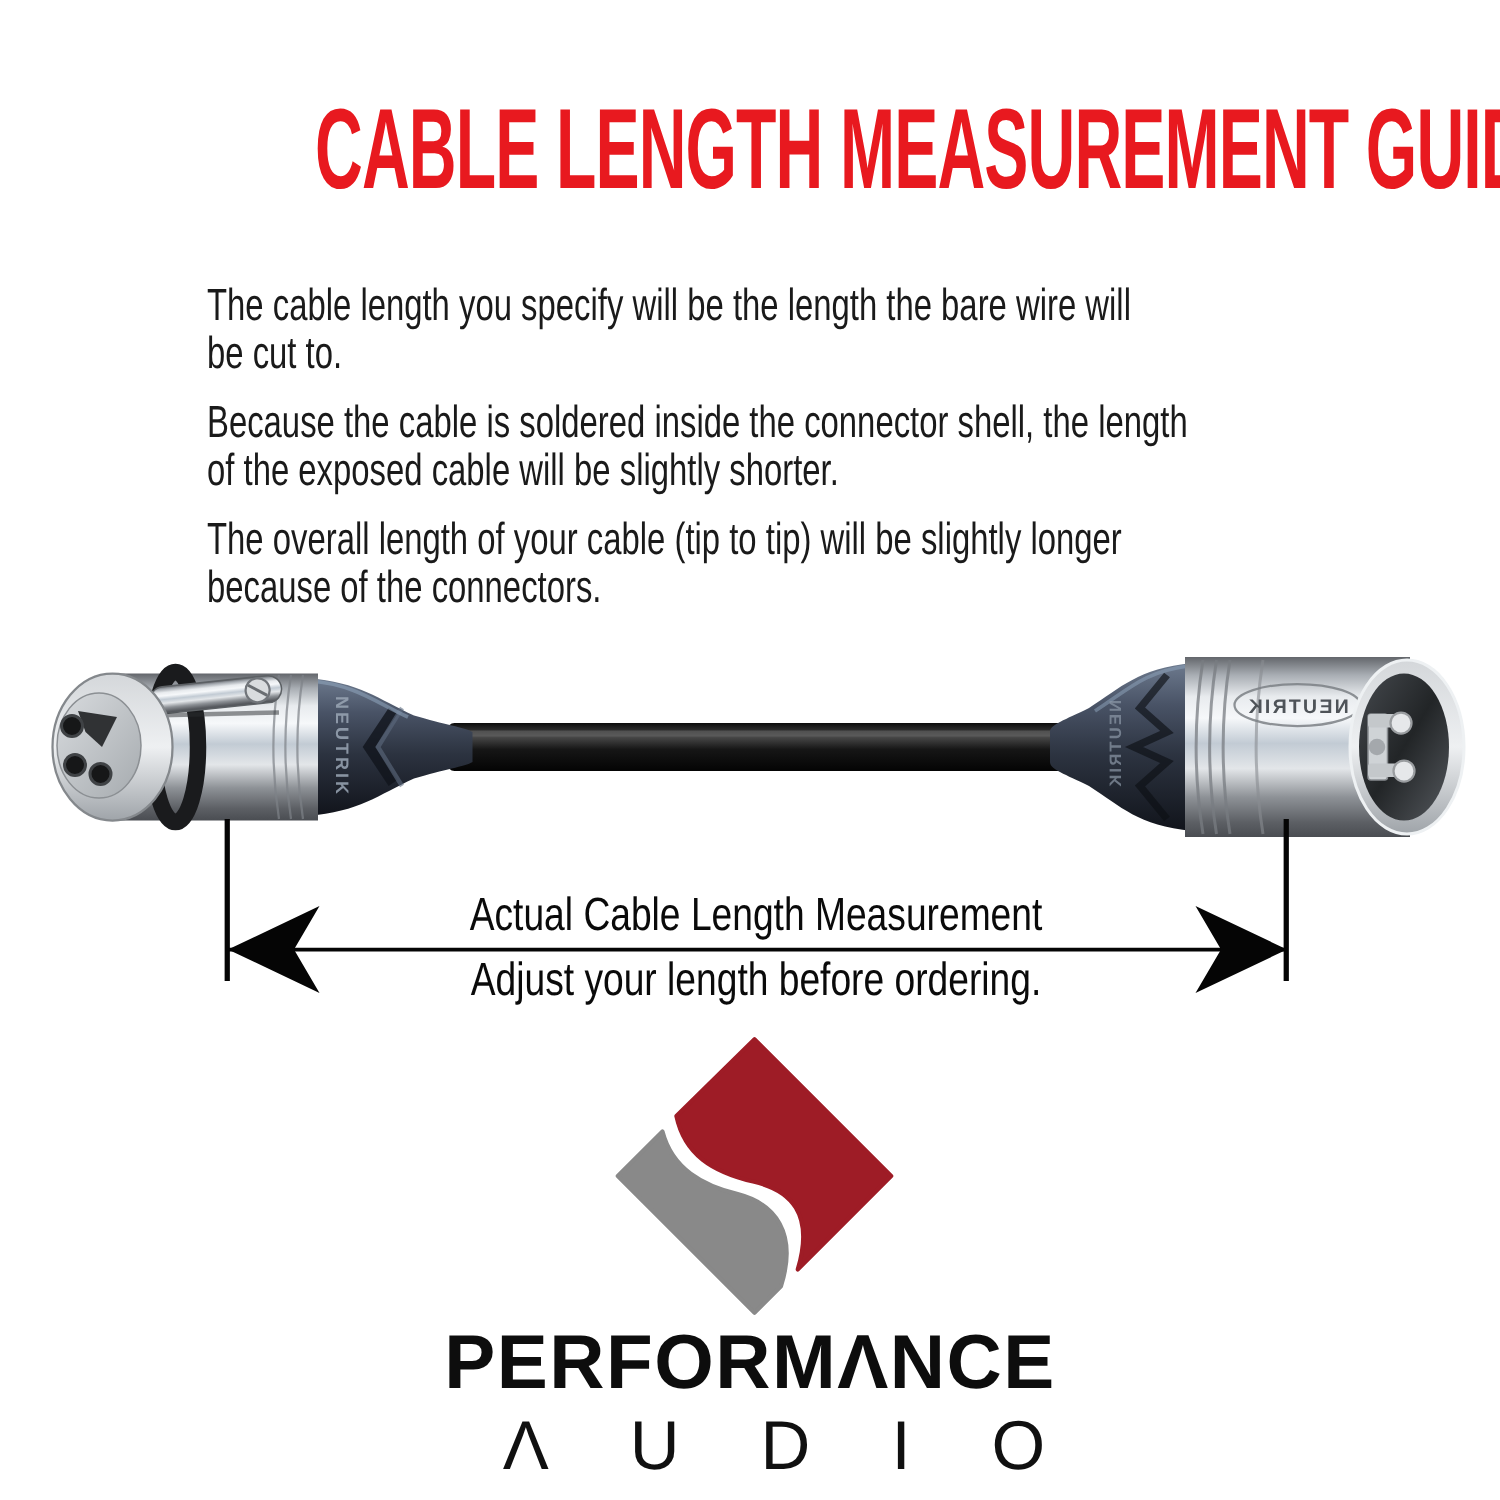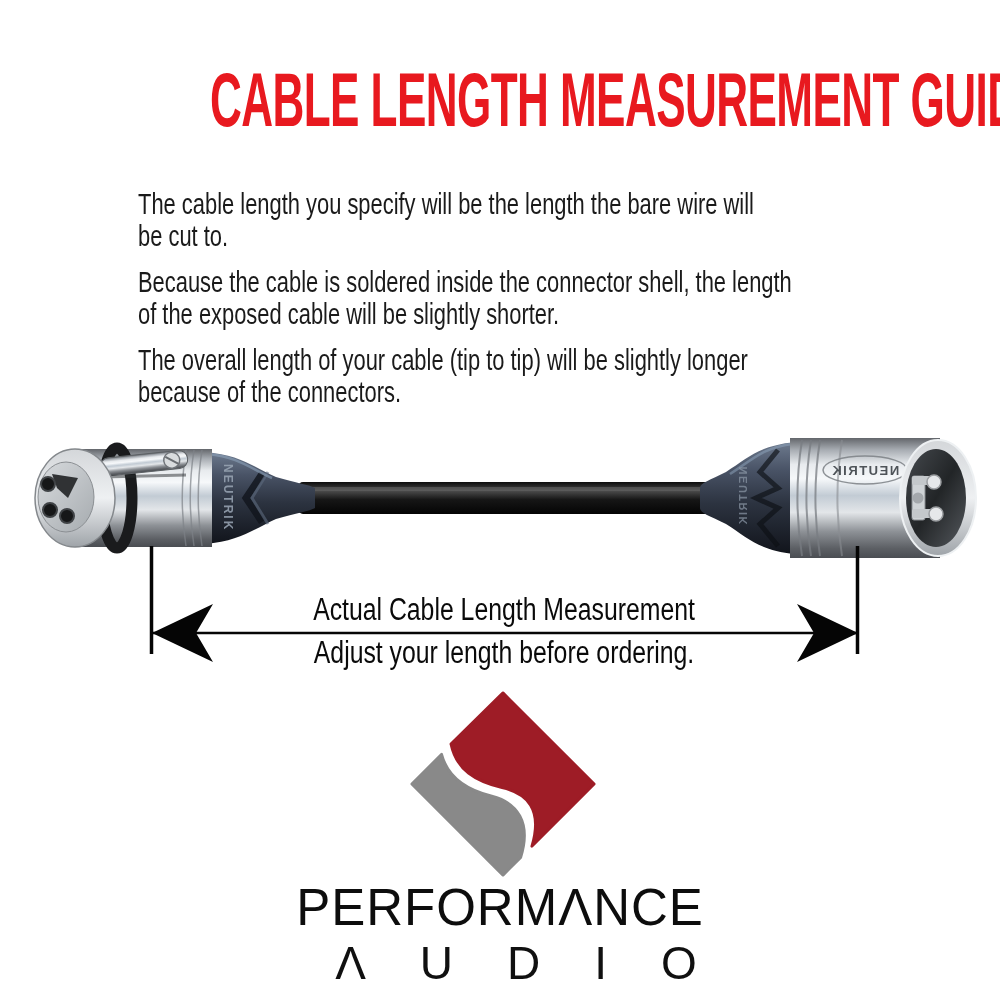--- a/index.html
+++ b/index.html
@@ -21,21 +21,21 @@
   }
   .intro .para{margin:0 0 14px 0;}
 
   
   .scene{position:absolute;top:430px;left:0;width:1000px;height:260px;}
 
   
   .logo-mark{position:absolute;top:691px;left:410px;width:186px;height:186px;}
   .brand-top{
     position:absolute;top:878px;left:0;width:1000px;text-align:center;
-    font-size:51px;font-weight:normal;letter-spacing:1px;color:#0d0d0d;white-space:nowrap;
+    font-size:51px;font-weight:bold;letter-spacing:1px;color:#0d0d0d;white-space:nowrap;
   }
   .brand-bottom{
     position:absolute;top:936px;left:0;width:1000px;text-align:center;
     font-size:46px;font-weight:normal;color:#101010;white-space:nowrap;
   }
   .brand-bottom span{display:inline-block;letter-spacing:54px;margin-right:-54px;margin-left:32px;}
 </style>
 </head>
 <body>
 

